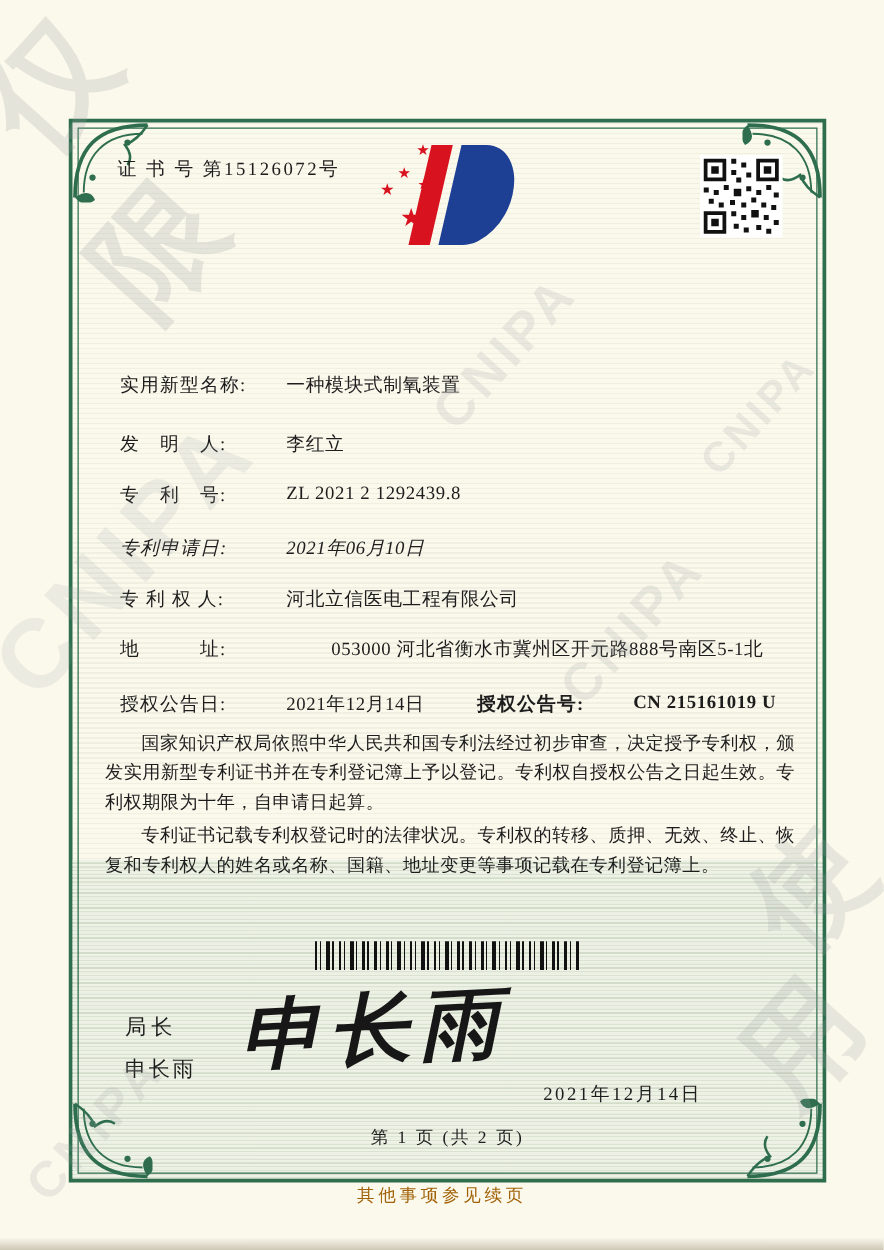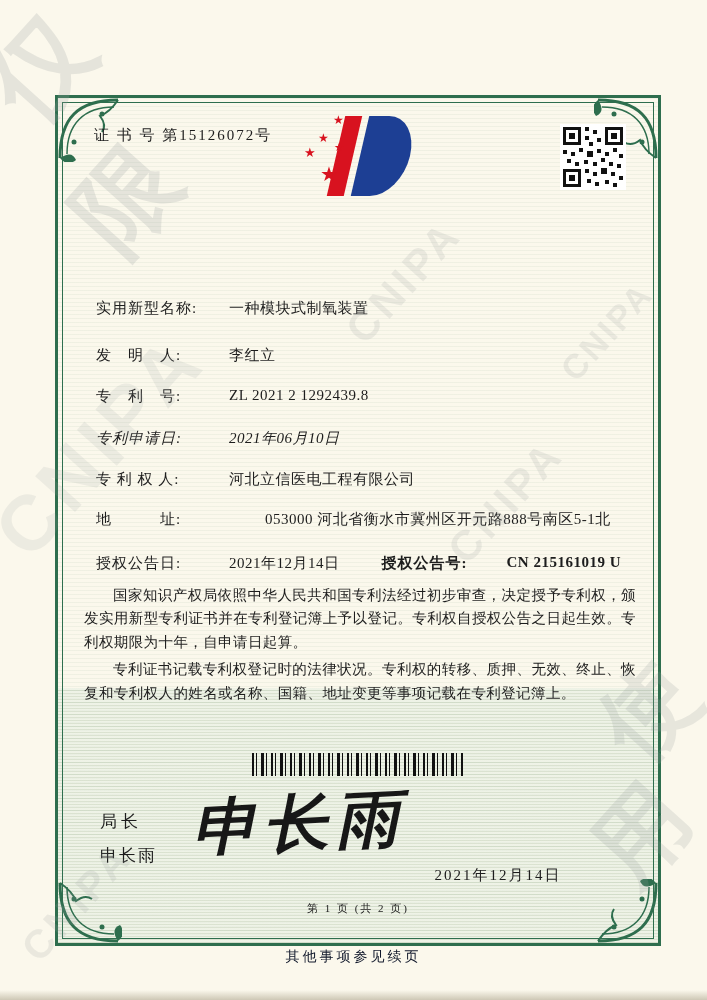--- a/index.html
+++ b/index.html
@@ -77,24 +77,24 @@
   }
   
   .sig-title{position:absolute;left:42px;top:712px;font-size:17px;letter-spacing:4px;z-index:5;}
   .sig-name{position:absolute;left:42px;top:746px;font-size:17px;letter-spacing:2px;z-index:5;}
   .sig-script{position:absolute;left:140px;top:682px;width:260px;font-size:62px;z-index:5;
       font-style:italic;font-weight:700;transform:rotate(-3deg) scaleX(1.05);
       color:#171717;letter-spacing:6px;}
   .issue-date{position:absolute;left:330px;top:768px;width:220px;text-align:center;
       font-size:15px;letter-spacing:2px;z-index:5;}
   .page-info{position:absolute;left:0;top:803px;width:100%;text-align:center;
-      font-size:11px;letter-spacing:2px;z-index:5;}
+      font-size:14px;letter-spacing:2px;z-index:5;}
   
   .note{position:absolute;left:0;top:948px;width:100%;text-align:center;
-      font-size:14px;letter-spacing:3px;color:#0f172a;z-index:2;}
+      font-size:14px;letter-spacing:3px;color:#a16207;z-index:2;}
   .bottom-shade{position:absolute;left:0;bottom:0;width:100%;height:10px;
       background:linear-gradient(0deg,rgba(120,110,80,.35),rgba(120,110,80,0));z-index:6;}
 </style>
 </head>
 <body>
 
 <span class="wm wm-0">仅</span>
 <span class="wm wm-1">限</span>
 <span class="wm wm-2">CNIPA</span>
 <span class="wm wm-3">CNIPA</span>

